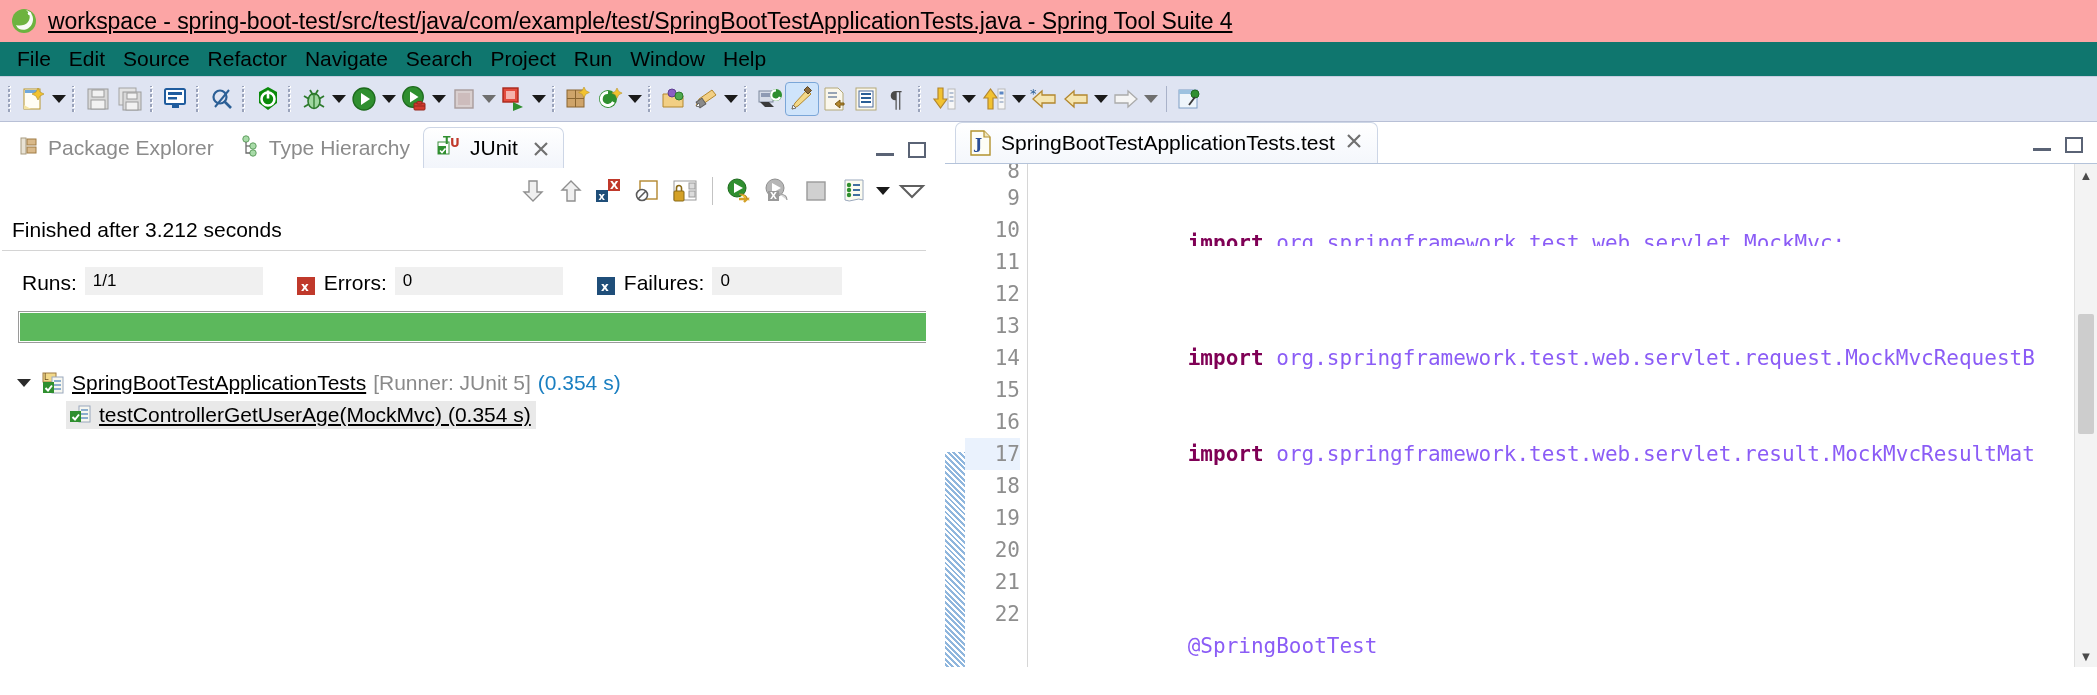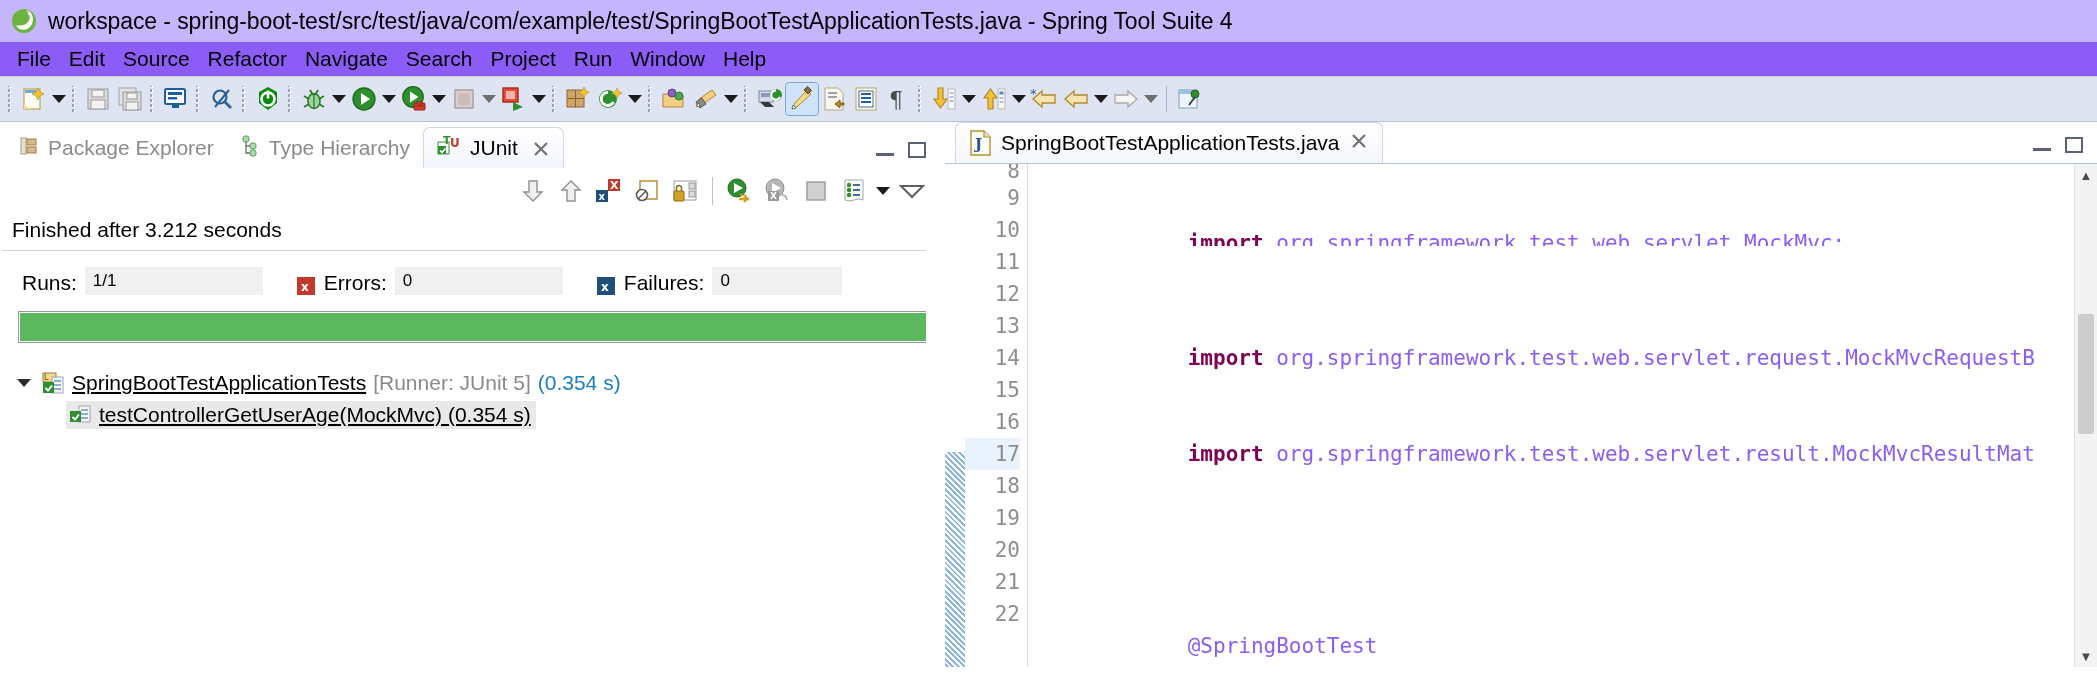--- a/index.html
+++ b/index.html
@@ -16,42 +16,43 @@
     background: #ffffff;
     font-family: "Liberation Sans", sans-serif;
   }
 
   
   .titlebar {
     display: flex;
     align-items: center;
     height: 42px;
     padding-left: 10px;
-    background: #c4b5fd;
+    background: #fca5a5;
     gap: 10px;
+    text-decoration: underline;
   }
   .spring-logo {
     width: 28px; height: 28px;
     flex: 0 0 28px;
     position: relative;
   }
   .spring-logo svg { display:block; }
   .title-text {
     font-size: 23px;
     color: #000000;
     white-space: nowrap;
     letter-spacing: -0.1px;
   }
 
   
   .menubar {
     display: flex;
     align-items: center;
     height: 34px;
-    background: #8b5cf6;
+    background: #0f766e;
     padding-left: 8px;
     gap: 0px;
   }
   .menu-item {
     font-size: 21px;
     color: #000000;
     padding: 0 9px;
     white-space: nowrap;
     cursor: default;
   }
@@ -862,21 +863,21 @@
 
       <div class="editor-tabrow">
         <div class="etab">
           <span class="jfile-icon">
             <svg width="21" height="26" viewBox="0 0 21 26">
               <path d="M1 1 h13 l6 6 v18 H1 Z" fill="#fdfdf6" stroke="#b3922e" stroke-width="1.4"></path>
               <path d="M14 1 v6 h6" fill="#efe6c0" stroke="#b3922e" stroke-width="1.2"></path>
               <text x="5" y="19" font-family="DejaVu Serif, serif" font-size="15" font-weight="bold" fill="#2b4e96">J</text>
             </svg>
           </span>
-          <span>SpringBootTestApplicationTests.java</span>
+          <span>SpringBootTestApplicationTests.test</span>
           <span class="tabclose">
             <svg width="18" height="18" viewBox="0 0 18 18">
               <path d="M3 3 L15 15 M15 3 L3 15" stroke="#707070" stroke-width="2.2" fill="none"></path>
             </svg>
           </span>
         </div>
         <div class="viewmin">
           <span class="minbox">
               <span class="bar"></span>
             </span>

